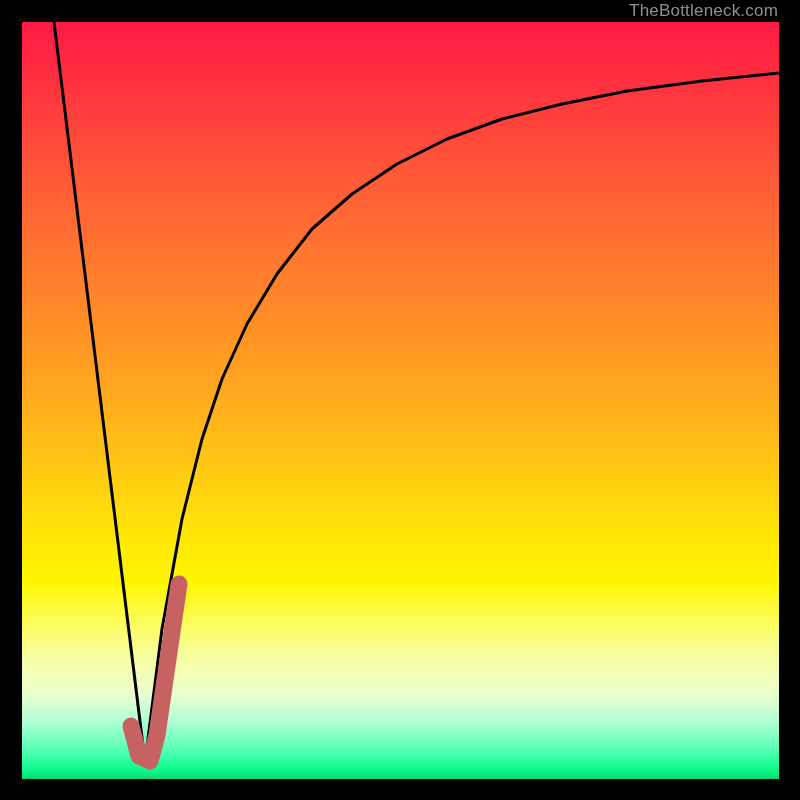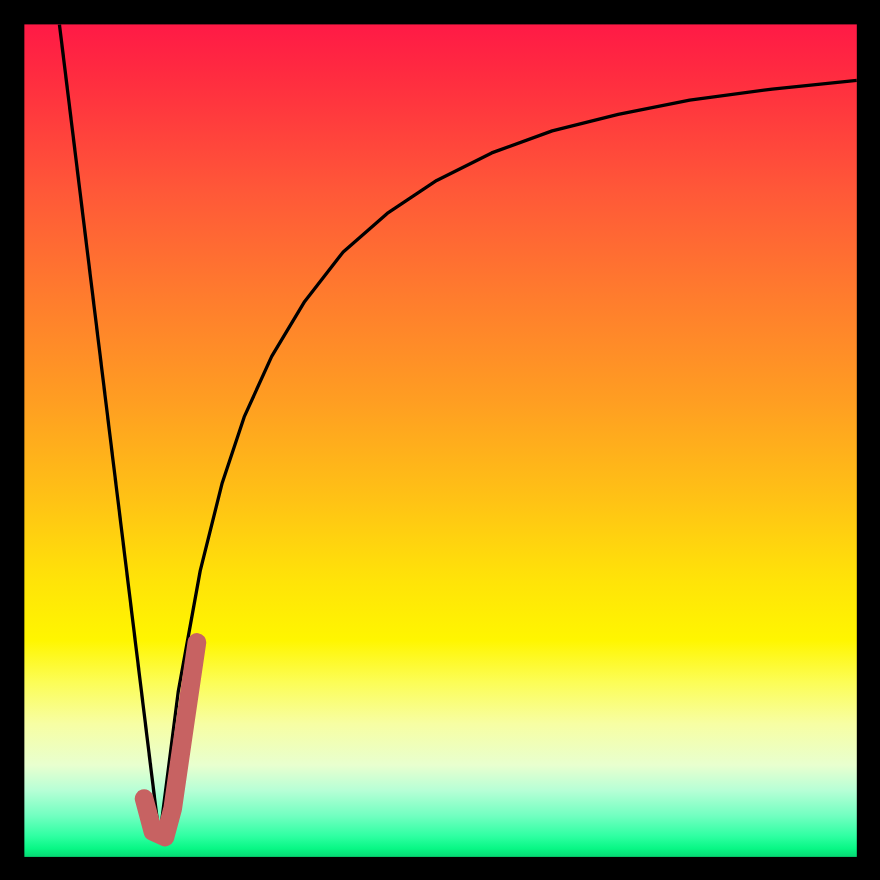--- a/index.html
+++ b/index.html
@@ -42,20 +42,21 @@
     color: #8f8f8f;
     font-size: 17px;
     letter-spacing: 0.2px;
     user-select: none;
   }
 </style>
 </head>
 <body>
 
 <div class="stage">
+  <div class="watermark">TheBottleneck.com</div>
 
   <div class="plot">
     <div class="gradient"></div>
     <svg class="curves" viewBox="0 0 757 757" preserveAspectRatio="none">
       <g id="curve-group">
           <path d="M32 0 L123 740" fill="none" stroke="#000000" stroke-width="3" stroke-linecap="butt" stroke-linejoin="round"></path>
           <path d="M123 740 L140 607 L160 497 L180 417 L200 357 L225 302 L255 252 L290 207 L330 172 L375 142 L425 117 L480 97 L540 82 L605 69 L680 59 L757 51" fill="none" stroke="#000000" stroke-width="3" stroke-linecap="butt" stroke-linejoin="round"></path>
           <path d="M109 704 L117 734 L128 739 L135 713 L146 637 L157 562" fill="none" stroke="#c76262" stroke-width="17" stroke-linecap="round" stroke-linejoin="round"></path>
         </g>
     </svg>

